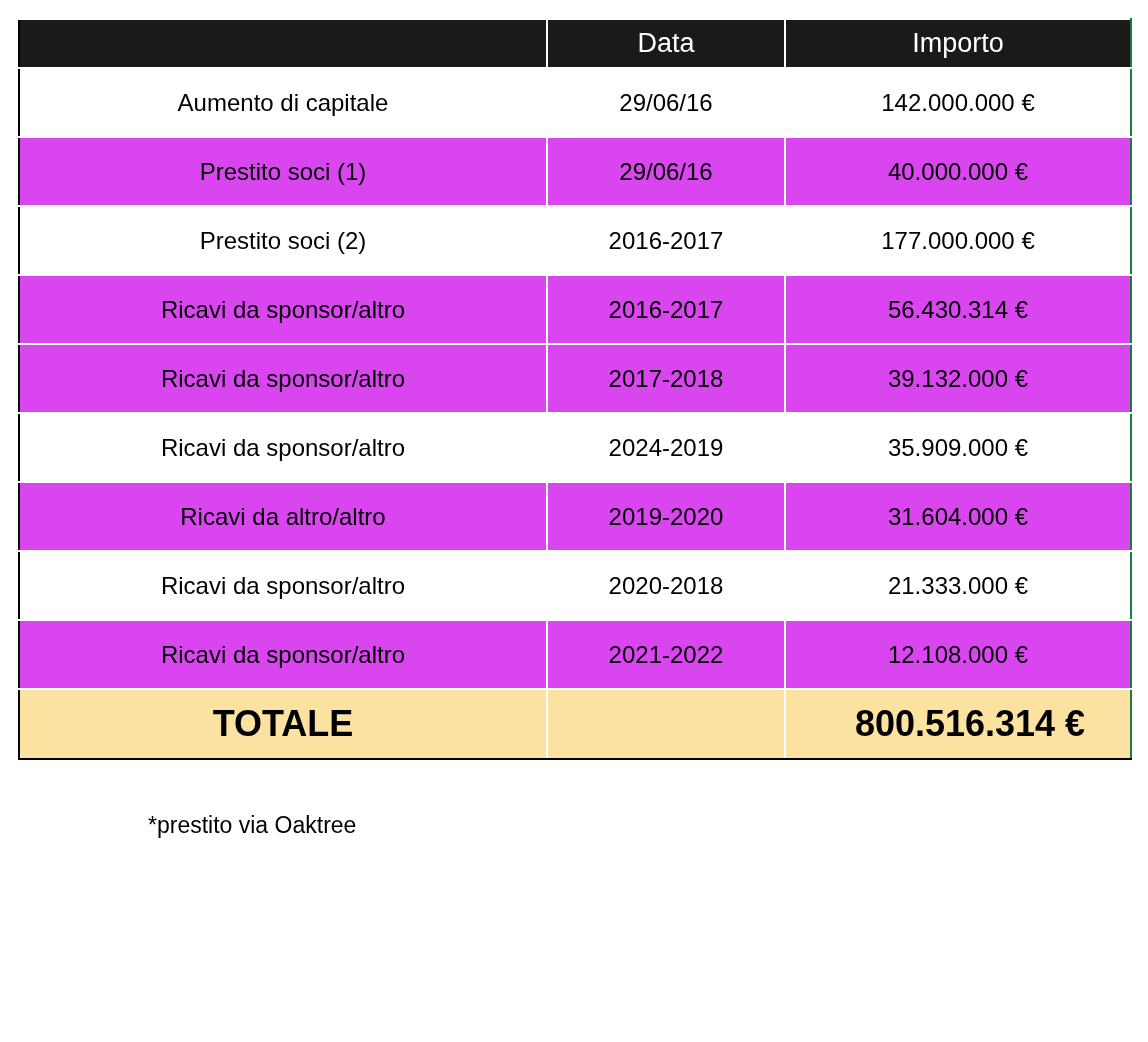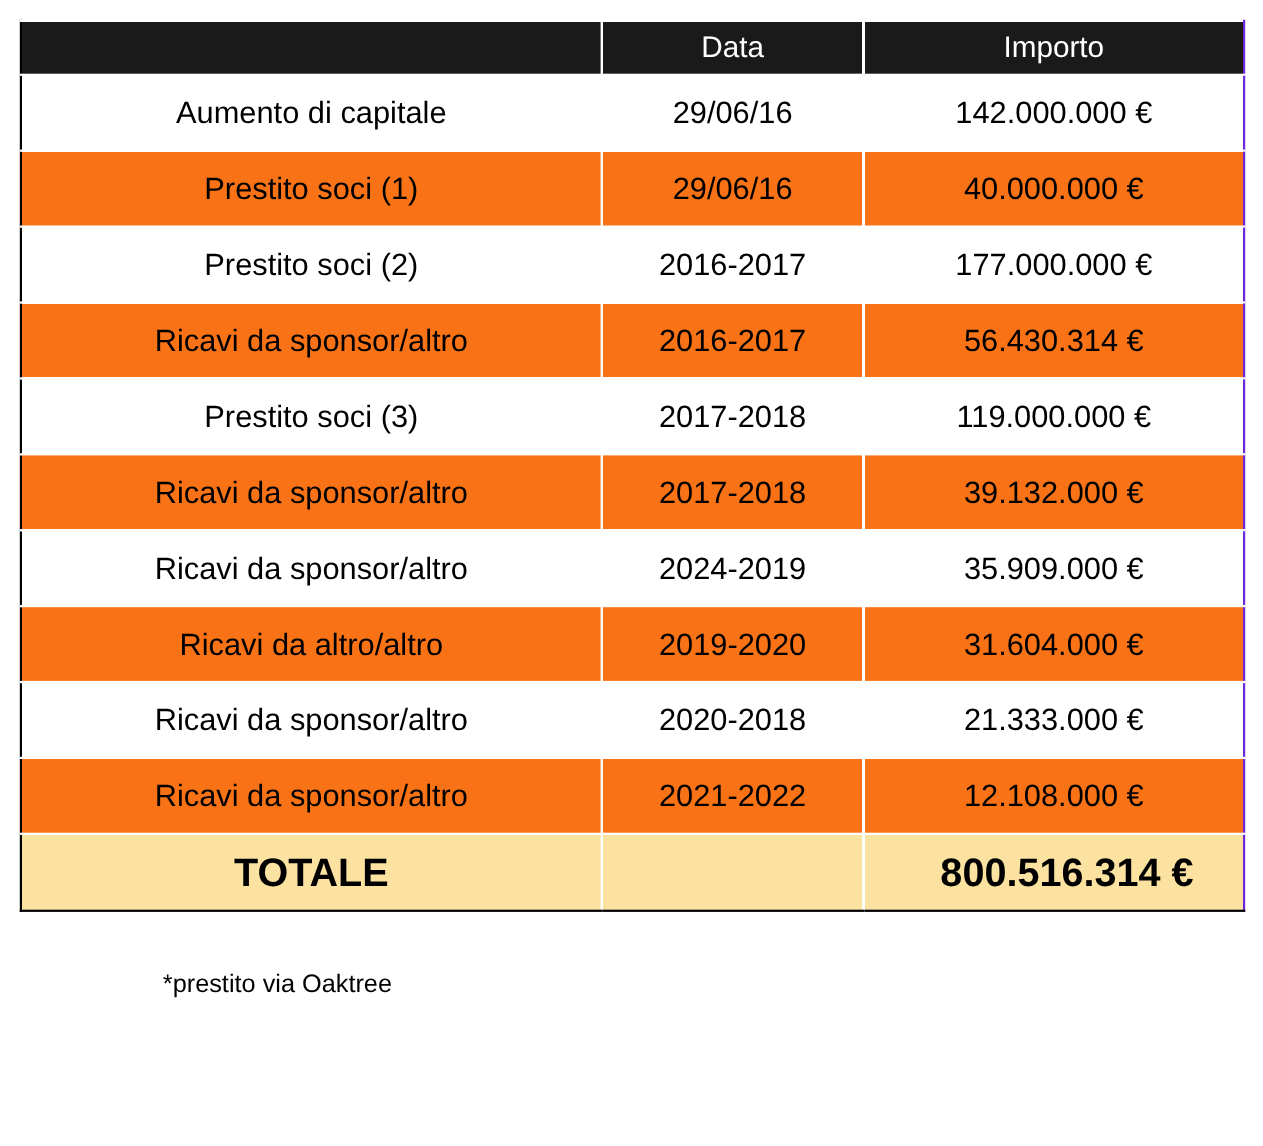--- a/index.html
+++ b/index.html
@@ -32,47 +32,47 @@
   table.fin-table col.c-amt   { width: 346px; }
 
   table.fin-table td,
   table.fin-table th {
     border: 2px solid #ffffff;
     padding: 0;
     height: 67px;
     vertical-align: middle;
     text-align: center;
     font-weight: normal;
-    font-size: 28px;
+    font-size: 24px;
     line-height: 1.05;
     white-space: nowrap;
     overflow: hidden;
   }
 
   
   tr.head-row td {
     background: #1a1a1a;
     color: #ffffff;
     font-size: 27px;
     height: 47px;
   }
   tr.head-row td.blank-head {
     background: #1a1a1a;
   }
 
   
   tr.row-odd td  { background: #ffffff; }
-  tr.row-even td { background: #f97316; }
+  tr.row-even td { background: #d946ef; }
 
   
   table.fin-table {
     border: 2px solid #000000;
   }
   table.fin-table td.edge-left   { border-left: 2px solid #000000; }
-  table.fin-table td.edge-right  { border-right: 2px solid #6d28d9; }
+  table.fin-table td.edge-right  { border-right: 2px solid #15803d; }
 
   
   tr.total-row td {
     background: #fbe2a0;
     font-weight: bold;
     border-top: 2px solid #000000;
     border-bottom: 2px solid #000000;
     height: 68px;
   }
   tr.total-row td.total-label { font-size: 36px; }
@@ -121,25 +121,20 @@
         <td>2016-2017</td>
         <td class="edge-right">177.000.000 €</td>
       </tr>
 
       <tr class="row-even">
         <td class="edge-left">Ricavi da sponsor/altro</td>
         <td>2016-2017</td>
         <td class="edge-right">56.430.314 €</td>
       </tr>
 
-      <tr class="row-odd">
-        <td class="edge-left">Prestito soci (3)</td>
-        <td>2017-2018</td>
-        <td class="edge-right">119.000.000 €</td>
-      </tr>
 
       <tr class="row-even">
         <td class="edge-left">Ricavi da sponsor/altro</td>
         <td>2017-2018</td>
         <td class="edge-right">39.132.000 €</td>
       </tr>
 
       <tr class="row-odd">
         <td class="edge-left">Ricavi da sponsor/altro</td>
         <td>2024-2019</td>

